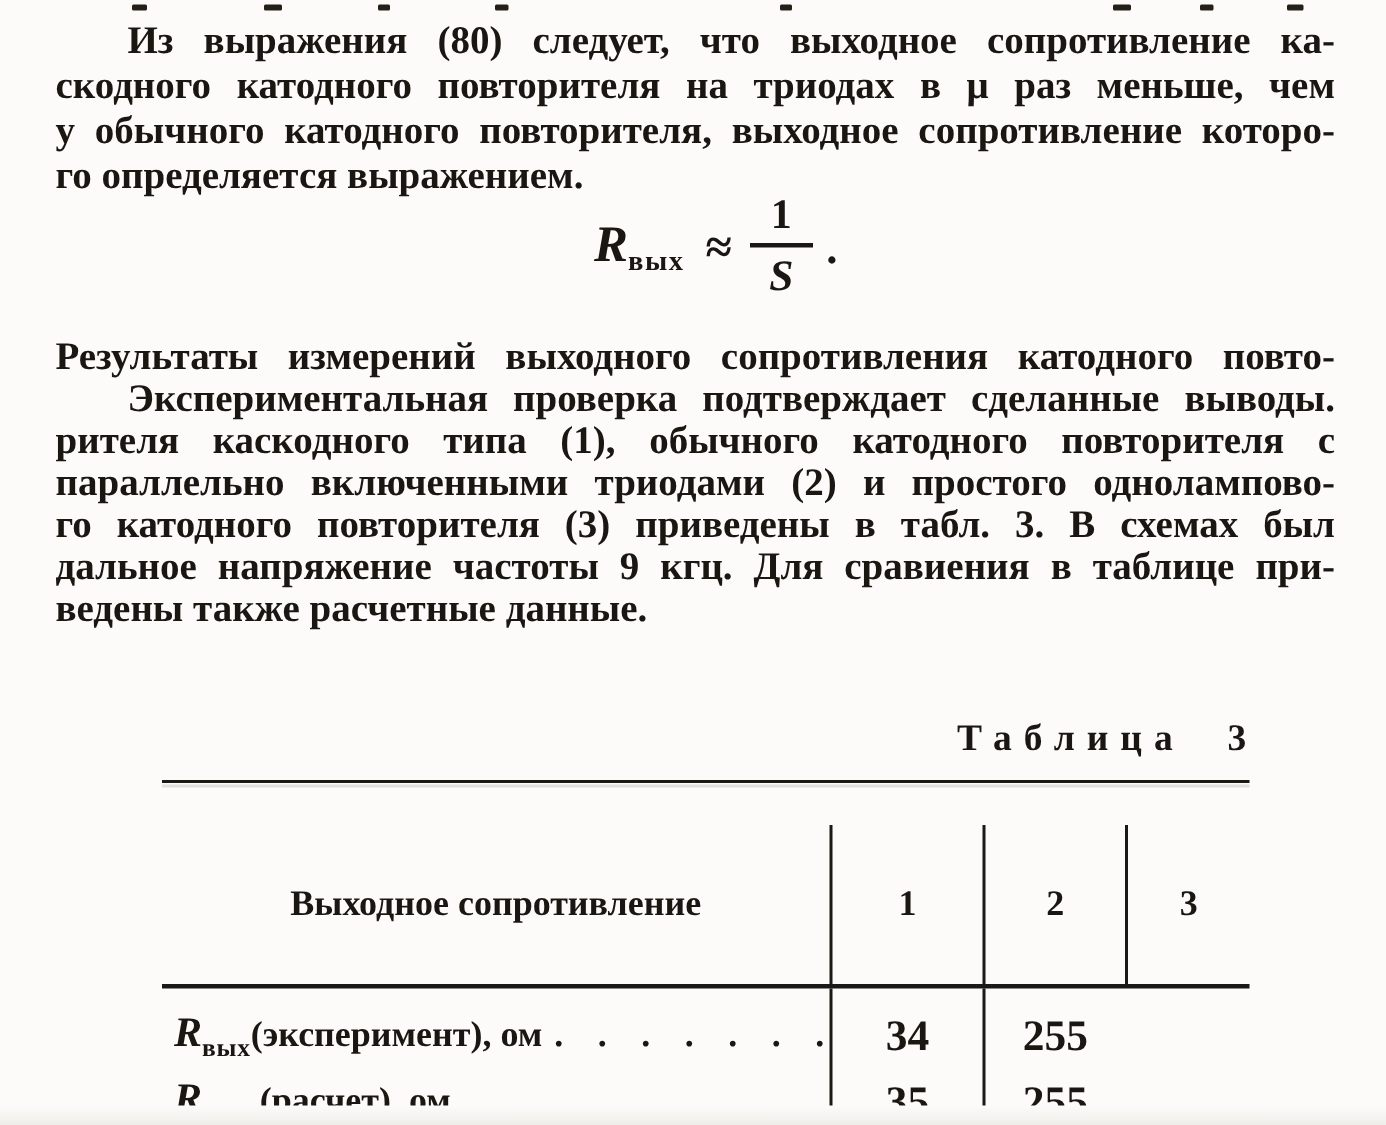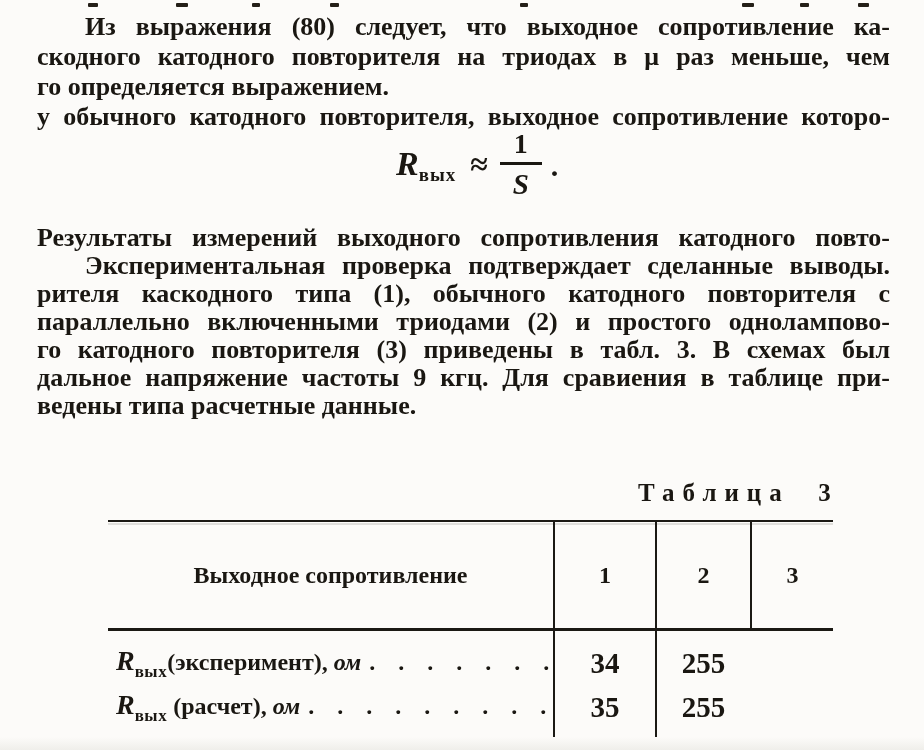--- a/index.html
+++ b/index.html
@@ -42,35 +42,35 @@
     font-size:25px;font-weight:700;letter-spacing:8px;white-space:pre;
   }
   
   .rtable{position:absolute;left:108px;top:520px;width:725px;}
   .trule{width:725px;background:#1b1914;}
   .trule.top{height:2px;box-shadow:0 3px 0 rgba(27,25,20,.12);}
   .trule.mid{height:3px;}
   .tgrid{display:grid;grid-template-columns:445px 102px 95px 83px;}
   .tgrid .col{box-sizing:border-box;position:relative;}
   .tgrid .col.vline{border-left:2px solid #1b1914;}
-  .thead{height:106px;}
+  .thead{height:106px;margin-top:28px;}
   .thead .col{display:flex;align-items:center;justify-content:center;
     font-size:24px;font-weight:700;}
   .tbody{height:123px;}
   .vcell{position:absolute;left:0;width:100%;text-align:center;
     font-size:29px;font-weight:700;line-height:26px;}
   .v-r1{top:19px;}
   .v-r2{top:63px;}
   .rowlabel{position:absolute;left:8px;width:434px;white-space:nowrap;
     font-size:24px;font-weight:700;line-height:26px;overflow:hidden;}
   .rl-r1{top:17px;}
   .rl-r2{top:61px;}
   .rsym{font-style:italic;font-size:28px;}
   .rsub{font-size:17px;position:relative;top:7px;letter-spacing:.5px;}
-  .runit{font-style:italic;}
+  .runit{}
   .rdots{letter-spacing:5px;word-spacing:7px;margin-left:8px;}
   
   .bottom-band{
     position:absolute;left:0;bottom:0;width:924px;height:13px;
     background:linear-gradient(#fcfbf9,#efeeea);
   }
 </style>
 </head>
 <body>
 
@@ -83,22 +83,22 @@
       <span class="mark" style="left: 330px; width: 9px;"></span>
       <span class="mark" style="left: 520px; width: 8px;"></span>
       <span class="mark" style="left: 742px; width: 12px;"></span>
       <span class="mark" style="left: 800px; width: 9px;"></span>
       <span class="mark" style="left: 858px; width: 11px;"></span>
     </div>
 
   <div class="para para1">
       <div class="line indent">Из выражения (80) следует, что выходное сопротивление ка-</div>
       <div class="line">скодного катодного повторителя на триодах в μ раз меньше, чем</div>
+      <div class="line">у обычного катодного повторителя, выходное сопротивление которо-</div>
       <div class="line nojust">го определяется выражением.</div>
-      <div class="line">у обычного катодного повторителя, выходное сопротивление которо-</div>
     </div>
 
   <div class="formula">
     <span class="f-sym">R</span>
       <span class="f-sub">вых</span>
     <span class="f-rel">≈</span>
     <span class="frac">
       <span class="num">1</span>
       <span class="bar"></span>
       <span class="den">S</span>
@@ -106,21 +106,21 @@
     <span class="f-punct">.</span>
   </div>
 
   <div class="para para2">
       <div class="line">Результаты измерений выходного сопротивления катодного повто-</div>
       <div class="line indent">Экспериментальная проверка подтверждает сделанные выводы.</div>
       <div class="line">рителя каскодного типа (1), обычного катодного повторителя с</div>
       <div class="line">параллельно включенными триодами (2) и простого однолампово-</div>
       <div class="line">го катодного повторителя (3) приведены в табл. 3. В схемах был</div>
       <div class="line">дальное напряжение частоты 9 кгц. Для сравиения в таблице при-</div>
-      <div class="line nojust">ведены типа расчетные данные.</div>
+      <div class="line nojust">ведены также расчетные данные.</div>
     </div>
 
   <div class="tcaption">Таблица  3</div>
 
   <div class="rtable">
     <div class="trule top"></div>
 
     <div class="tgrid thead">
       <div class="col">Выходное сопротивление</div>
       <div class="col vline">1</div>

